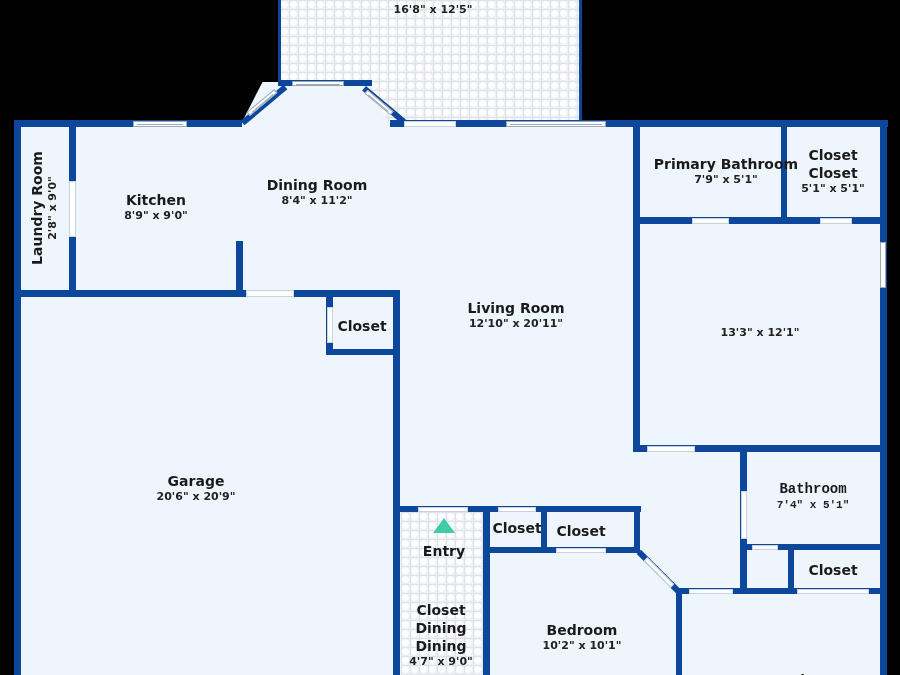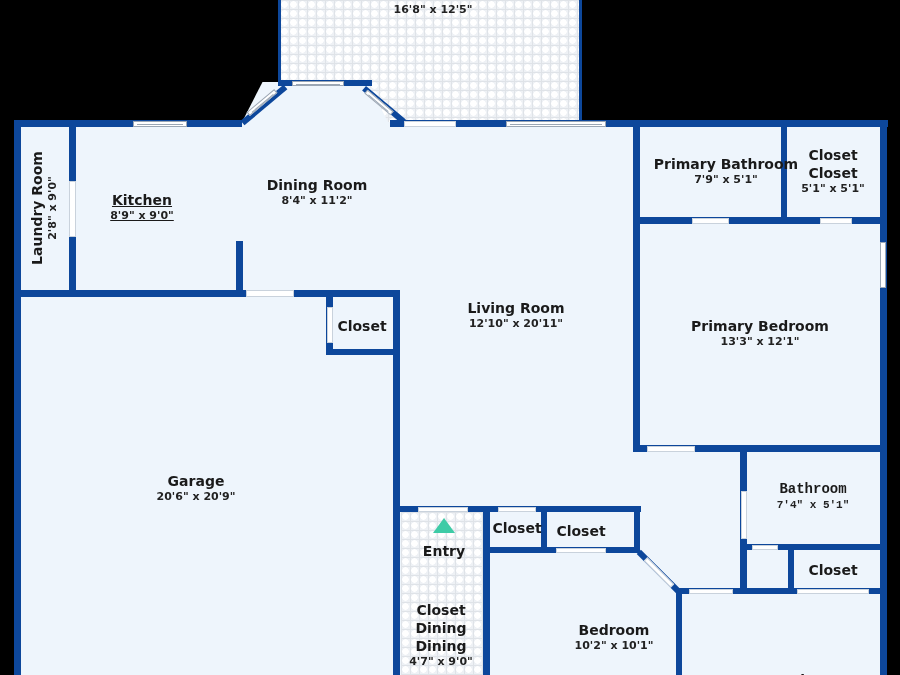--- a/index.html
+++ b/index.html
@@ -92,21 +92,21 @@
 <div class="wall" style="left:630px;top:570px;width:60px;height:6px;transform:rotate(45deg);"></div>
 <div class="gap" style="left:640px;top:570px;width:38px;height:5px;transform:rotate(45deg);"></div>
 
 <div class="label" style="left:433px;top:10px;">
   <span class="dim">16'8" x 12'5"</span>
 </div>
 <div class="label vert" style="left:44px;top:208px;">
   <span class="name">Laundry Room</span>
   <span class="dim">2'8" x 9'0"</span>
 </div>
-<div class="label" style="left:142px;top:207px;text-decoration:underline;">
+<div class="label" style="left:156px;top:207px;">
   <span class="name">Kitchen</span>
   <span class="dim">8'9" x 9'0"</span>
 </div>
 <div class="label" style="left:317px;top:192px;">
   <span class="name">Dining Room</span>
   <span class="dim">8'4" x 11'2"</span>
 </div>
 <div class="label" style="left:710px;top:171px;margin-left:16px;">
   <span class="name">Primary Bathroom</span>
   <span class="dim">7'9" x 5'1"</span>
@@ -117,21 +117,20 @@
   <span class="dim">5'1" x 5'1"</span>
 </div>
 <div class="label" style="left:362px;top:326px;">
   <span class="name">Closet</span>
 </div>
 <div class="label" style="left:516px;top:315px;">
   <span class="name">Living Room</span>
   <span class="dim">12'10" x 20'11"</span>
 </div>
 <div class="label" style="left:760px;top:333px;">
-  <span class="name">Primary Bedroom</span>
   <span class="dim">13'3" x 12'1"</span>
 </div>
 <div class="label" style="left:196px;top:488px;">
   <span class="name">Garage</span>
   <span class="dim">20'6" x 20'9"</span>
 </div>
 <div class="label" style="left:813px;top:496px;font-family:Liberation Mono, monospace;">
   <span class="name">Bathroom</span>
   <span class="dim">7'4" x 5'1"</span>
 </div>
@@ -147,19 +146,19 @@
 <div class="entry-arrow" style="left:433px;top:518px;"></div>
 <div class="label" style="left:444px;top:551px;">
   <span class="name">Entry</span>
 </div>
 <div class="label" style="left:441px;top:635px;">
   <span class="name">Closet</span>
   <span class="name">Dining</span>
   <span class="name">Dining</span>
   <span class="dim">4'7" x 9'0"</span>
 </div>
-<div class="label" style="left:582px;top:637px;margin-left:32px;">
+<div class="label" style="left:582px;top:637px;">
   <span class="name">Bedroom</span>
   <span class="dim">10'2" x 10'1"</span>
 </div>
 <div class="label" style="left:790px;top:680px;">
   <span class="name">Bed</span>
 </div>
 
 </body></html>

